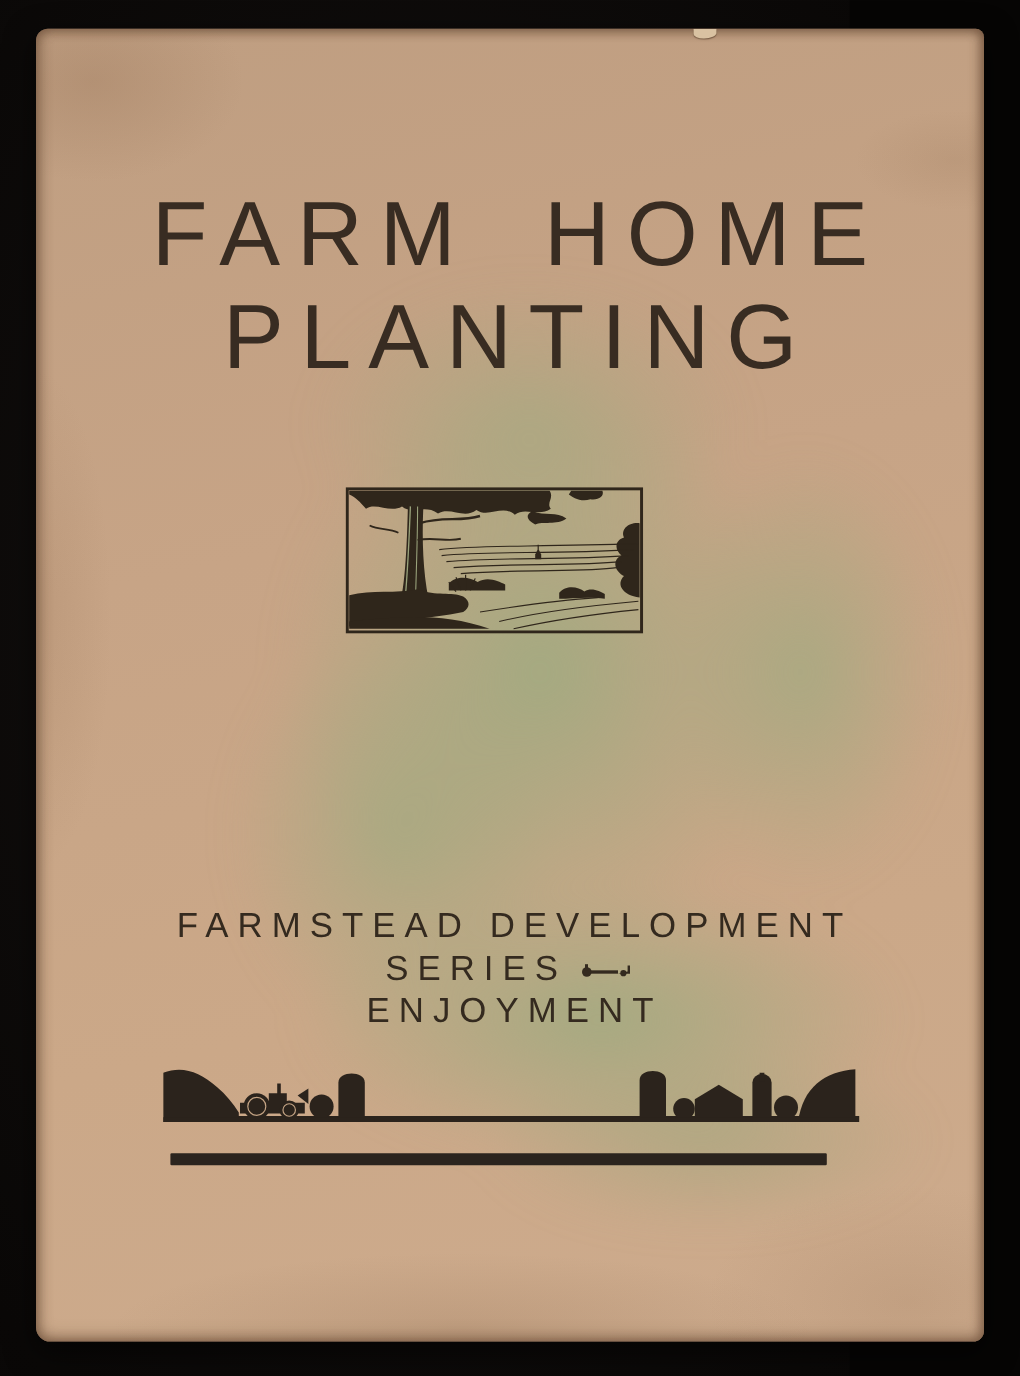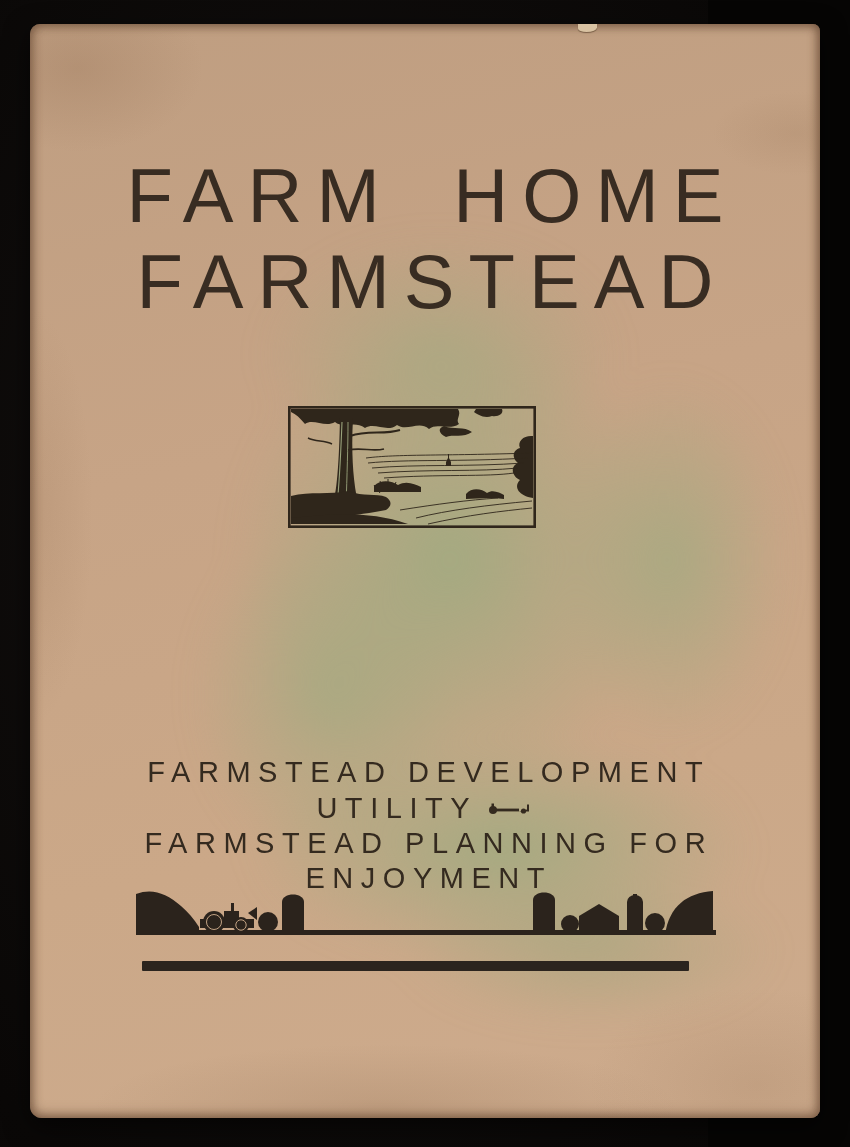--- a/index.html
+++ b/index.html
@@ -77,21 +77,21 @@
 <body>
 
 <div class="photo">
   <div class="book">
     <div class="green-wash"></div>
     <div class="stains"></div>
     <div class="chip"></div>
 
     <div class="title-block">
       <div class="title-line">FARM HOME</div>
-      <div class="title-line">FARMSTEAD</div>
+      <div class="title-line">PLANTING</div>
     </div>
 
     <svg class="illus" viewBox="0 0 248 122">
       <g fill="#2f261b" stroke="none">
         <rect x="1.3" y="1.3" width="245.4" height="119.4" fill="none" stroke="#2f261b" stroke-width="2.6"></rect>
         <path d="M3,3 H170 C174,9 167,13 171,18 C161,25 149,16 141,23 C131,14 119,26 109,19 C99,27 87,16 77,22 C67,14 55,23 47,16 C37,22 25,12 17,18 C12,12 8,8 3,6 Z"></path>
         <path d="M156,20 C166,24 176,20 184,26 C176,32 164,28 158,31 C150,27 150,22 156,20 Z"></path>
         <path d="M188,3 H214 C216,8 210,11 204,10 C196,13 189,8 186,6 Z"></path>
         <path d="M245,30 C236,29 229,35 232,42 C223,45 225,53 230,57 C221,61 225,71 232,74 C225,81 231,90 245,92 Z"></path>
         <path d="M42,107 C49,92 51,58 52,12 L65,12 C63,48 65,84 73,107 C63,101 51,101 42,107 Z"></path>
@@ -123,32 +123,31 @@
           <path d="M100,86 l0,-13"></path>
           <path d="M104,86 l4,-10"></path>
           <path d="M92,87 l-6,-8"></path>
         </g>
       </g>
     </svg>
 
     <div class="subtitle-block">
       <div class="sub-line">FARMSTEAD DEVELOPMENT</div>
       <div class="sub-line">
-        <span>UTILITY</span>
+        <span>SERIES</span>
         <svg class="tractor" viewBox="0 0 44 14">
           <g fill="#342a1f">
             <circle cx="6" cy="9" r="4"></circle>
             <rect x="4.5" y="2.5" width="2.5" height="5"></rect>
             <rect x="9" y="7.6" width="23" height="2.8"></rect>
             <path d="M32,10.4 L40,8.6 V3.6 h2 V10.4 Z"></path>
             <circle cx="36.5" cy="10" r="2.6"></circle>
           </g>
         </svg>
       </div>
-      <div class="sub-line">FARMSTEAD PLANNING FOR</div>
       <div class="sub-line">ENJOYMENT</div>
     </div>
 
     <div class="base-line"></div>
 
     <svg class="vignette-left" viewBox="0 0 176 49">
       <g fill="#2b231c">
         <path d="M0,49 V8 C16,2 30,7 45,20 C52,26 58,33 63,41 L63,49 Z"></path>
         <path d="M64,33 H118 V42 H64 Z"></path>
         <path d="M88,25 h15 v9 h-15 Z"></path>

